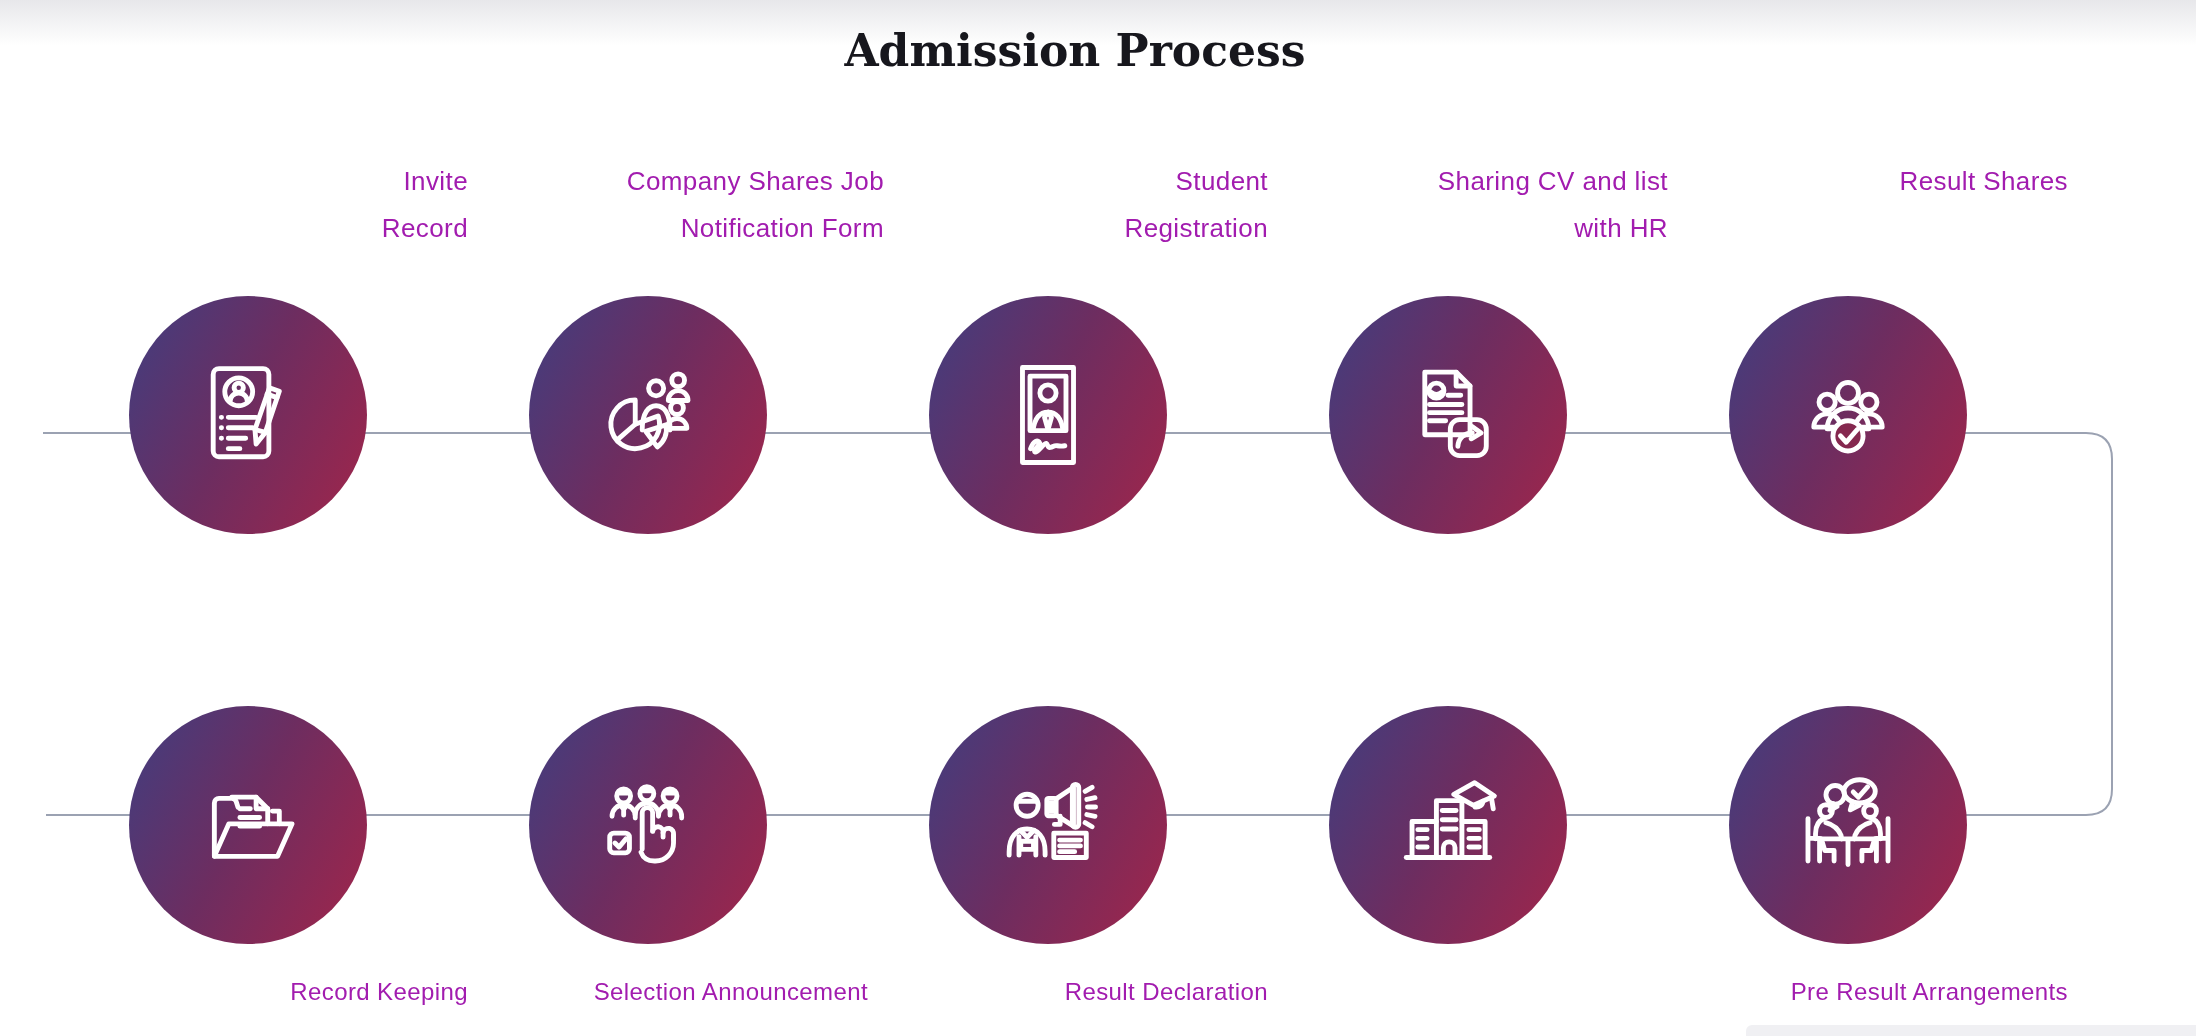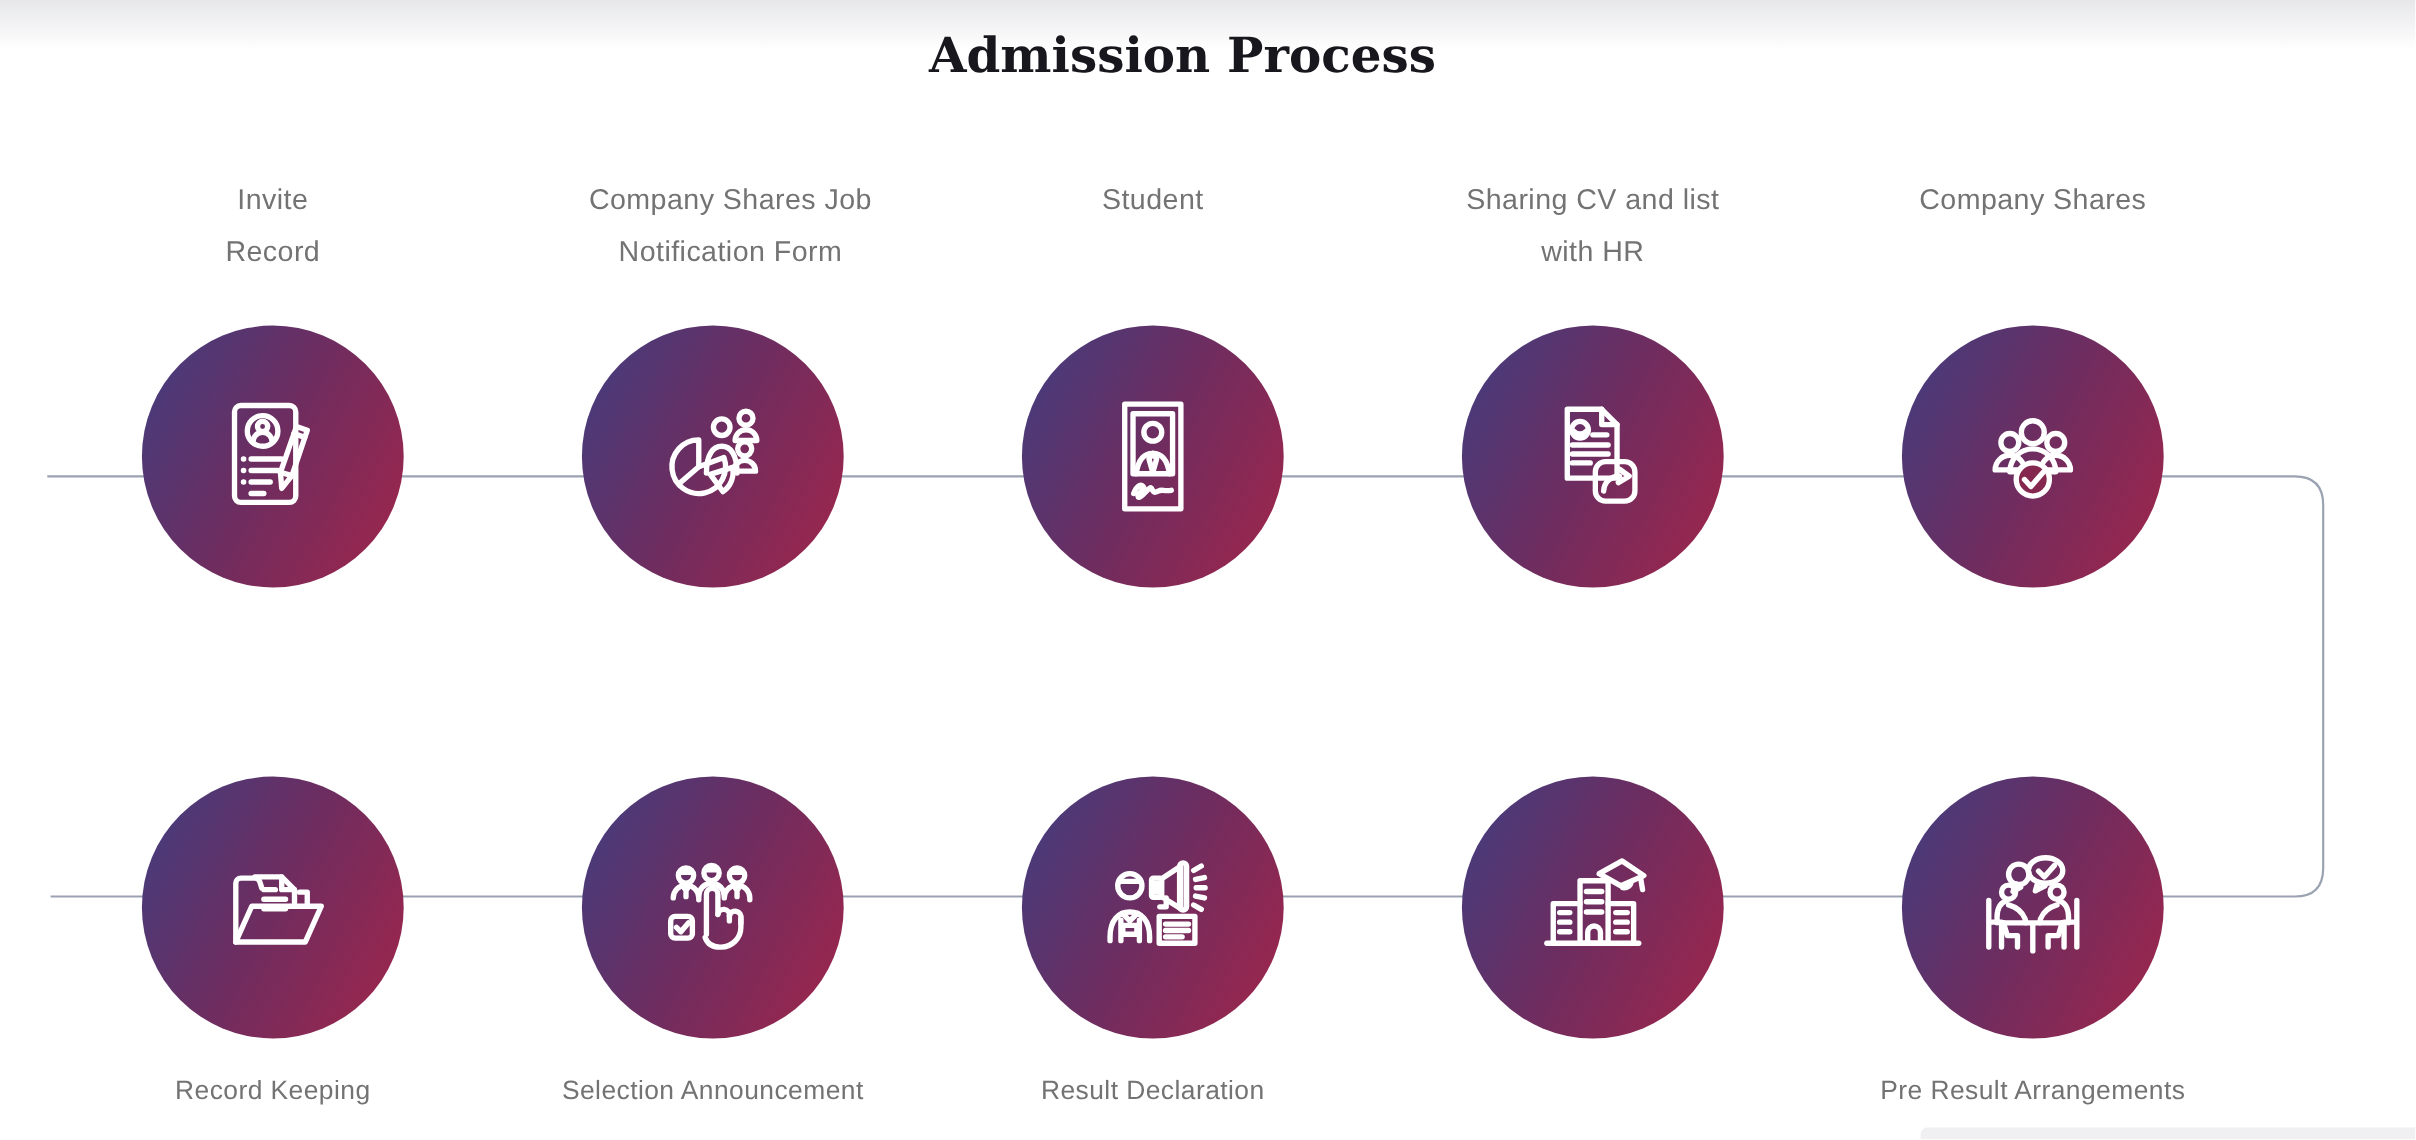--- a/index.html
+++ b/index.html
@@ -12,22 +12,22 @@
     background:linear-gradient(to bottom, rgba(176,177,186,0.30), rgba(255,255,255,0));
     pointer-events:none;
   }
   .page-title{
     position:absolute;top:-4px;left:1075px;transform:translateX(-50%);
     font-family:"DejaVu Serif","Liberation Serif",serif;font-weight:700;
     font-size:44px;color:#17171d;white-space:nowrap;letter-spacing:0px;
   }
   .connector{position:absolute;left:0;top:0;}
   .step-label{
-    position:absolute;width:440px;text-align:center;
-    color:#737373;font-size:26px;line-height:47px;letter-spacing:0.4px;
+    position:absolute;width:440px;text-align:right;
+    color:#a21caf;font-size:26px;line-height:47px;letter-spacing:0.4px;
   }
   .step-label.bottom{font-size:24px;}
   .circle{
     position:absolute;width:238px;height:238px;border-radius:50%;
     background:linear-gradient(118deg,#403e80 0%,#6d2d60 48%,#a2254a 100%);
     display:flex;align-items:center;justify-content:center;
   }
   .icon{width:116px;height:116px;display:block;}
   .icon path,.icon rect,.icon circle,.icon ellipse{
     fill:none;stroke:#ffffff;stroke-width:4.2;
@@ -55,27 +55,28 @@
   <div class="step-label" style="left:28px;top:158px">
     <div>Invite</div>
     <div>Record</div>
   </div>
   <div class="step-label" style="left:444px;top:158px">
     <div>Company Shares Job</div>
     <div>Notification Form</div>
   </div>
   <div class="step-label" style="left:828px;top:158px">
     <div>Student</div>
+    <div>Registration</div>
   </div>
   <div class="step-label" style="left:1228px;top:158px">
     <div>Sharing CV and list</div>
     <div>with HR</div>
   </div>
   <div class="step-label" style="left:1628px;top:158px">
-    <div>Company Shares</div>
+    <div>Result Shares</div>
   </div>
 
   <div class="circle" style="left:129px;top:296px">
     <svg class="icon" viewBox="0 0 100 100">
       <rect x="20" y="10" width="48" height="76" rx="5"></rect>
       <circle cx="42" cy="30" r="12"></circle>
       <circle cx="42" cy="26.5" r="4"></circle>
       <path d="M34.5,38.5 a7.5,7.5 0 0 1 15,0"></path>
       <path d="M27,52 h0.2 M33,52 h24 M27,61 h0.2 M33,61 h21 M27,70 h0.2 M33,70 h15 M33,79 h10"></path>
       <path d="M57,75 L56,62.5 L68.5,26.5 L77,29.5 L65,65 Z"></path>

